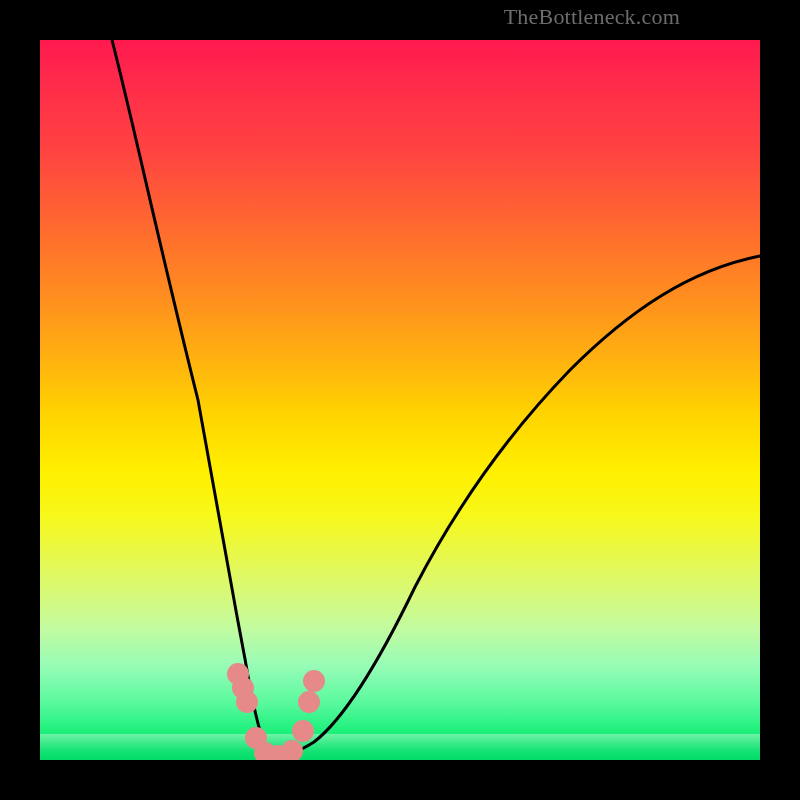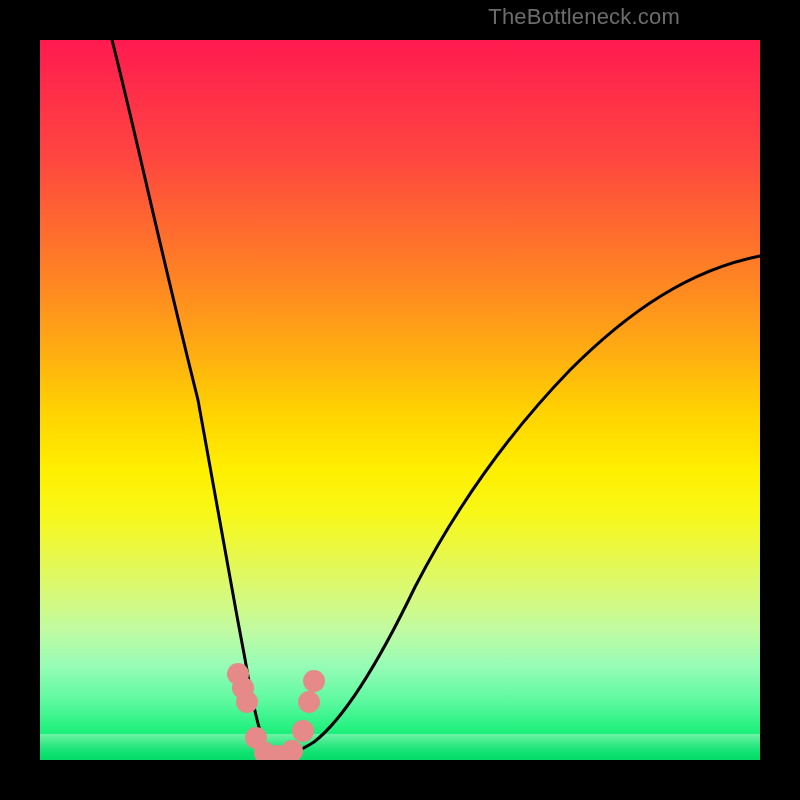--- a/index.html
+++ b/index.html
@@ -9,20 +9,21 @@
     height: 800px;
     background: #000;
     overflow: hidden;
     font-family: Arial, Helvetica, sans-serif;
   }
   .frame {
     position: relative;
     width: 692px;
     height: 800px;
     background: #000;
+    font-family: Liberation Serif, serif;
   }
   .watermark {
     position: absolute;
     top: 4px;
     right: 12px;
     color: #6c6c6c;
     font-size: 22px;
     font-weight: 500;
     letter-spacing: 0.2px;
     z-index: 10;

